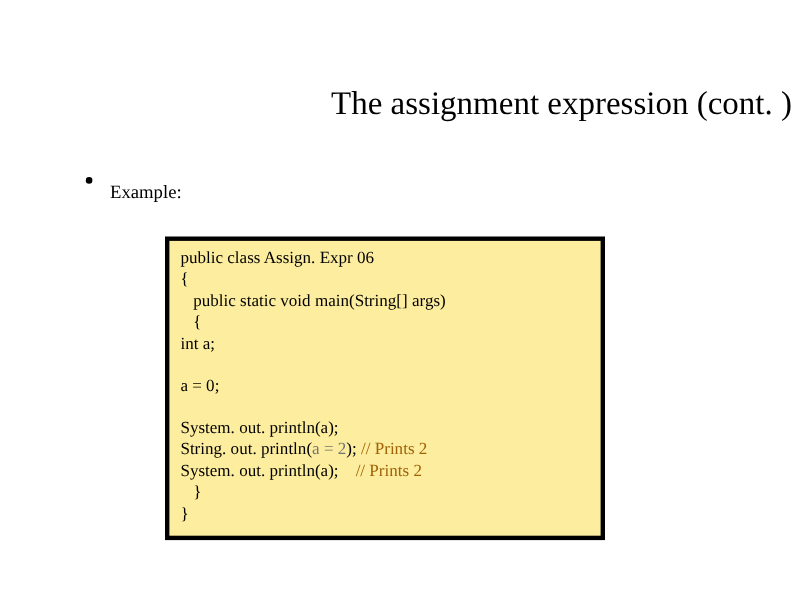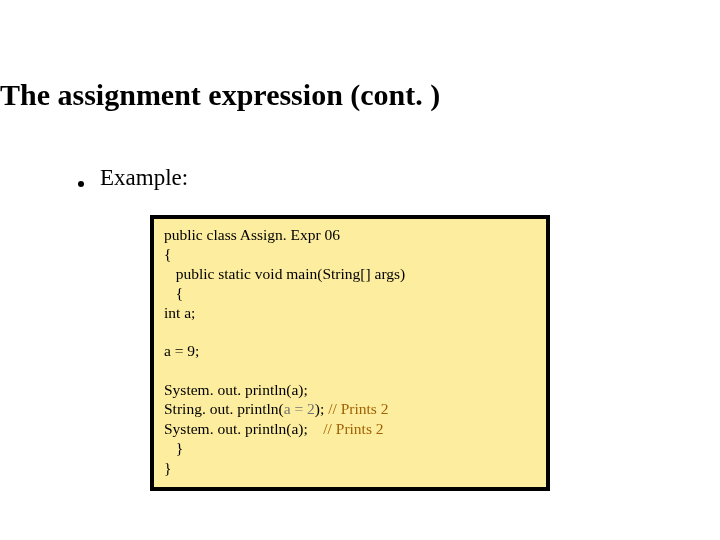--- a/index.html
+++ b/index.html
@@ -15,31 +15,31 @@
     width: 720px;
     height: 540px;
     position: relative;
     box-sizing: border-box;
   }
   .title {
     position: absolute;
     top: 78px;
     left: 0;
     width: 720px;
-    text-align: left;
+    text-align: right;
     font-size: 30px;
-    font-weight: bold;
+    font-weight: normal;
   }
   .bullet-row {
     position: absolute;
     top: 165px;
     left: 78px;
-    font-size: 23px;
+    font-size: 17px;
     display: flex;
-    align-items: flex-end;
+    align-items: flex-start;
   }
   .bullet-dot {
     display: inline-block;
     width: 6px;
     height: 6px;
     background: #000;
     border-radius: 50%;
     margin-right: 16px;
     position: relative;
     top: -4px;
@@ -76,21 +76,21 @@
     <span>Example:</span>
   </div>
 
   <div class="code-wrap">
     <div class="code-box"><span>public class Assign. Expr 06</span>
 <span>{</span>
 <span>   public static void main(String[] args)</span>
 <span>   {</span>
 <span>int a;</span>
 <span></span>
-<span>a = 9;</span>
+<span>a = 0;</span>
 <span></span>
 <span>System. out. println(a);</span>
 <span>String. out. println(</span><span class="red">a = 2</span><span>); </span><span class="blue">// Prints 2</span>
 <span>System. out. println(a);    </span><span class="blue">// Prints 2</span>
 <span>   }</span>
 <span>}</span></div>
   </div>
 
 </div>
 

